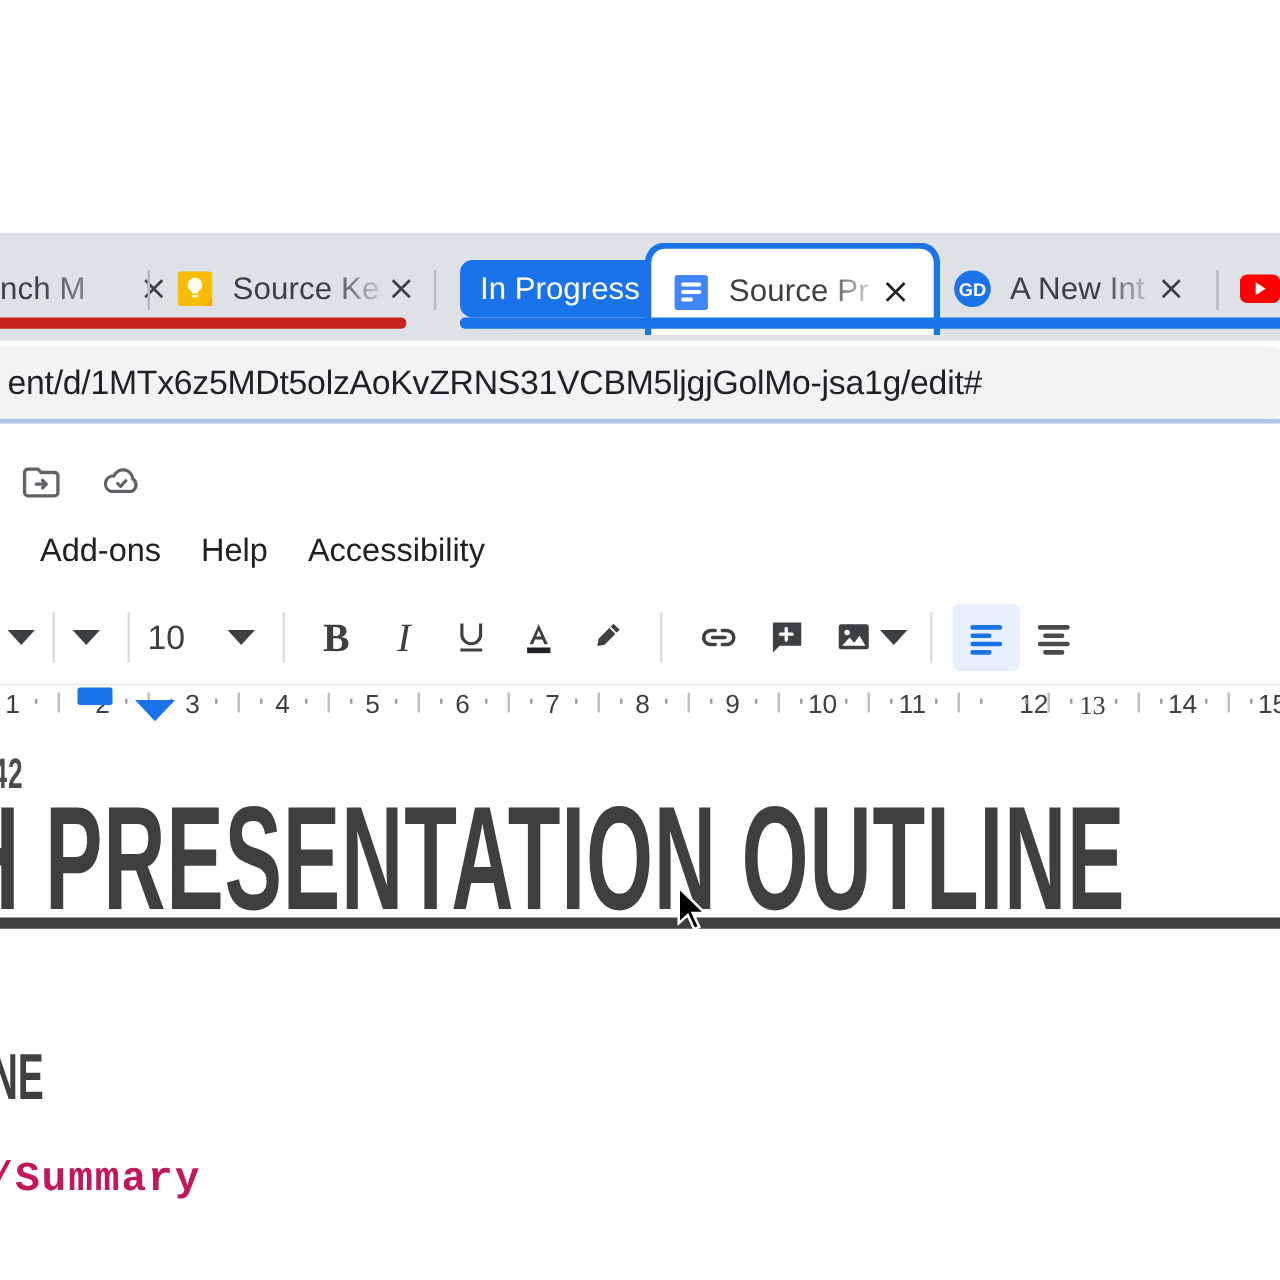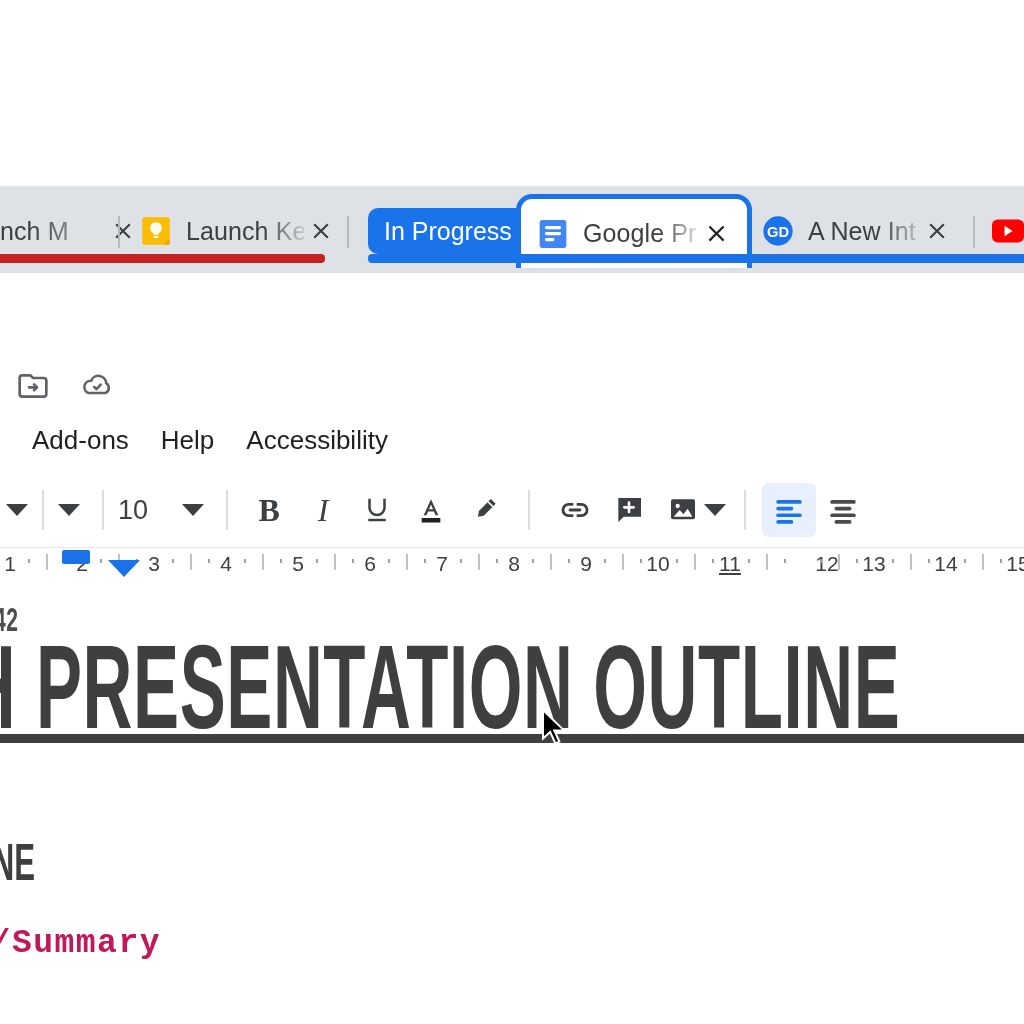--- a/index.html
+++ b/index.html
@@ -405,21 +405,21 @@
 
     <div class="tab" style="left:140px; width:200px;">
       <div class="favicon">
         <svg width="30" height="30" viewBox="0 0 24 24">
           <rect x="1" y="1" width="22" height="22" rx="2" fill="#fbbc04"></rect>
           <path d="M23 18v5h-5z" fill="#f2a600"></path>
           <path d="M12 5a4.6 4.6 0 0 0-2.6 8.4c.4.3.6.7.6 1.1v.5h4v-.5c0-.4.2-.8.6-1.1A4.6 4.6 0 0 0 12 5z" fill="#ffffff" opacity="0.95"></path>
           <rect x="10" y="16" width="4" height="1.5" rx="0.7" fill="#ffffff" opacity="0.95"></rect>
         </svg>
       </div>
-      <div class="tab-title fade" style="width:118px;">Launch Ke</div>
+      <div class="tab-title fade" style="width:118px;">Source Ke</div>
       <div class="tab-close">
         <svg width="26" height="26" viewBox="0 0 24 24">
           <path d="M19 6.41 17.59 5 12 10.59 6.41 5 5 6.41 10.59 12 5 17.59 6.41 19 12 13.41 17.59 19 19 17.59 13.41 12z" fill="#3c4043"></path>
         </svg>
       </div>
     </div>
 
     <div class="tab-sep" style="left:347px;"></div>
 
     <div class="group-chip" style="left:368px;">
@@ -428,21 +428,21 @@
 
     <div class="tab-active">
       <div class="favicon">
         <svg width="32" height="32" viewBox="0 0 24 24">
           <rect x="2" y="1.5" width="20" height="21" rx="2" fill="#4285f4"></rect>
           <rect x="6" y="6" width="12" height="2.4" rx="1" fill="#ffffff"></rect>
           <rect x="6" y="10.5" width="12" height="2.4" rx="1" fill="#ffffff"></rect>
           <rect x="6" y="15" width="7" height="2.4" rx="1" fill="#ffffff"></rect>
         </svg>
       </div>
-      <div class="tab-title fade" style="width:116px;">Google Pr</div>
+      <div class="tab-title fade" style="width:116px;">Source Pr</div>
       <div class="tab-close">
         <svg width="27" height="27" viewBox="0 0 24 24">
           <path d="M19 6.41 17.59 5 12 10.59 6.41 5 5 6.41 10.59 12 5 17.59 6.41 19 12 13.41 17.59 19 19 17.59 13.41 12z" fill="#202124"></path>
         </svg>
       </div>
     </div>
 
     <div class="tab" style="left:762px; width:200px;">
       <div class="favicon">
         <svg width="32" height="32" viewBox="0 0 24 24">
@@ -466,20 +466,27 @@
           <rect x="0" y="0" width="28" height="20" rx="5" fill="#ff0000"></rect>
           <path d="M11 5.5 18 10l-7 4.5z" fill="#ffffff"></path>
         </svg>
       </div>
     </div>
 
     <div class="group-stripe" style="left:-20px; top:66px; width:345px; background:#c5221f;"></div>
     <div class="group-stripe" style="left:368px; top:66px; width:700px; background:#1a73e8;"></div>
   </div>
 
+  <div class="omnibox-wrap">
+    <div class="omnibox">
+      <span class="url-text">ent/d/1MTx6z5MDt5olzAoKvZRNS31VCBM5ljgjGolMo-jsa1g/edit#</span>
+    </div>
+    <div class="omnibox-underline"></div>
+    <div class="omnibox-underline2"></div>
+  </div>
 
   <div class="docs">
 
     <div class="docs-icons">
       <div class="ic">
         <svg width="32" height="32" viewBox="0 0 24 24">
           <path d="M10 4H4a2 2 0 0 0-2 2v12a2 2 0 0 0 2 2h16a2 2 0 0 0 2-2V8a2 2 0 0 0-2-2h-8l-2-2z" fill="none" stroke="#5f6368" stroke-width="2"></path>
           <path d="M9 13h6m0 0-2.2-2.2M15 13l-2.2 2.2" fill="none" stroke="#5f6368" stroke-width="2" stroke-linecap="round"></path>
         </svg>
       </div>
@@ -618,29 +625,29 @@
           <div class="ruler-tick major" style="left: 550px;"></div>
           <div class="ruler-tick" style="left: 568px;"></div>
           <div class="ruler-num" style="left: 586px;">9</div>
           <div class="ruler-tick" style="left: 604px;"></div>
           <div class="ruler-tick major" style="left: 622px;"></div>
           <div class="ruler-tick" style="left: 640px;"></div>
           <div class="ruler-num" style="left: 658px;">10</div>
           <div class="ruler-tick" style="left: 676px;"></div>
           <div class="ruler-tick major" style="left: 694px;"></div>
           <div class="ruler-tick" style="left: 712px;"></div>
-          <div class="ruler-num" style="left: 730px; text-decoration: underline;">11</div>
+          <div class="ruler-num" style="left: 730px;">11</div>
           <div class="ruler-tick" style="left: 748px;"></div>
           <div class="ruler-tick major" style="left: 766px;"></div>
           <div class="ruler-tick" style="left: 784px;"></div>
           <div class="ruler-num" style="left: 827px;">12</div>
           <div class="ruler-tick" style="left: 820px;"></div>
           <div class="ruler-tick major" style="left: 838px;"></div>
           <div class="ruler-tick" style="left: 856px;"></div>
-          <div class="ruler-num" style="left: 874px;">13</div>
+          <div class="ruler-num" style="left: 874px; font-family: Liberation Serif, serif;">13</div>
           <div class="ruler-tick" style="left: 892px;"></div>
           <div class="ruler-tick major" style="left: 910px;"></div>
           <div class="ruler-tick" style="left: 928px;"></div>
           <div class="ruler-num" style="left: 946px;">14</div>
           <div class="ruler-tick" style="left: 964px;"></div>
           <div class="ruler-tick major" style="left: 982px;"></div>
           <div class="ruler-tick" style="left: 1000px;"></div>
           <div class="ruler-num" style="left: 1018px;">15</div>
         </div>
       <div class="indent-top"></div>

